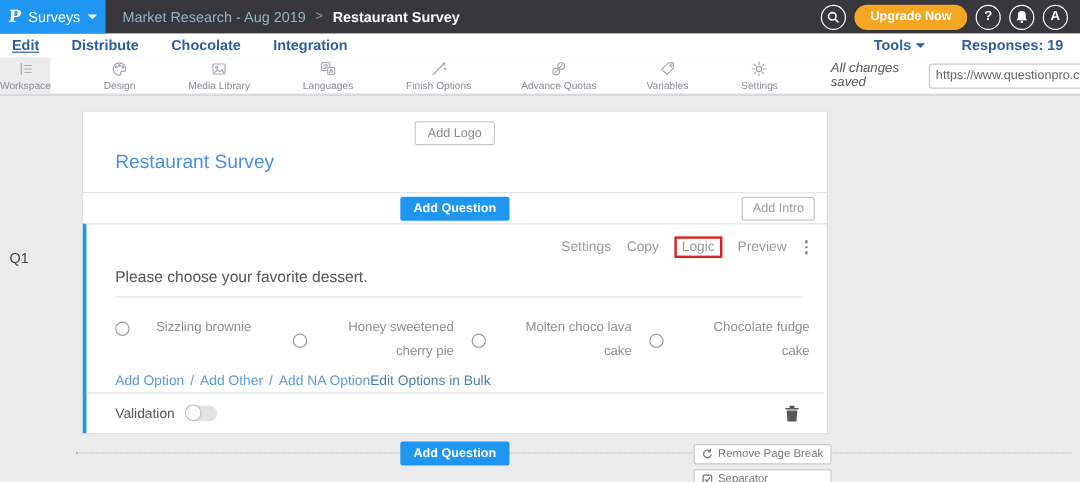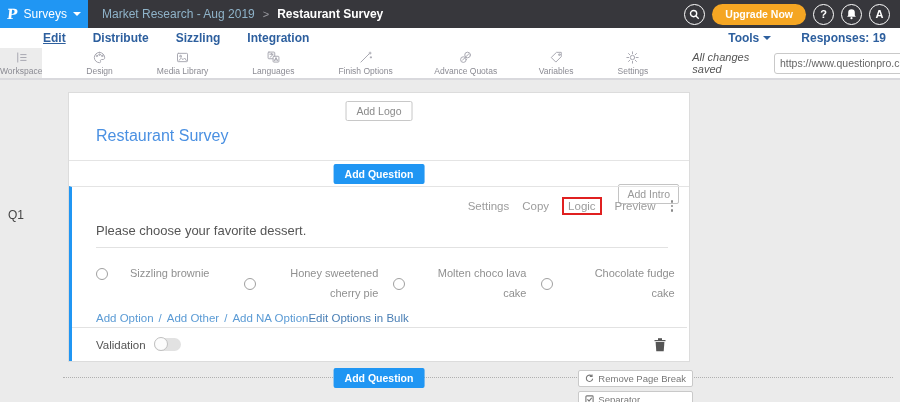--- a/index.html
+++ b/index.html
@@ -16,21 +16,21 @@
   .breadcrumb { margin-left:14px; font-size:12px; display:flex; gap:8px; align-items:center; }
   .bc-parent { color:#8fb3c9; }
   .bc-sep { color:#9a9aa0; font-size:11px; }
   .bc-current { color:#fff; font-weight:600; }
   .topbar-right { margin-left:auto; margin-right:10px; display:flex; align-items:center; gap:7px; }
   .circle-btn { width:21px; height:21px; border:1.5px solid #fff; border-radius:50%; display:flex; align-items:center; justify-content:center; color:#fff; font-size:11px; font-weight:bold; cursor:pointer; }
   .upgrade-btn { background:#f5a623; color:#fff; font-size:10.5px; font-weight:bold; height:21px; border-radius:11px; padding:0 13px; display:flex; align-items:center; cursor:pointer; border:none; }
 
   
   .menubar { height:20px; background:#fff; display:flex; align-items:center; padding:0 14px 0 10px; }
-  .menu-items { display:flex; gap:27px;margin-left:33px; }
+  .menu-items { display:flex; gap:27px; }
   .menu-item { font-size:12px; font-weight:600; color:#2d5f9e; cursor:pointer; }
   .menu-item.active { text-decoration:underline; }
   .menubar-right { margin-left:auto; display:flex; gap:30px; align-items:center; }
   .tools-item { font-size:12px; font-weight:600; color:#2d5f9e; display:flex; align-items:center; gap:4px; cursor:pointer; }
   .tools-item .caret { border-top-color:#2d5f9e; }
   .responses { font-size:12px; font-weight:600; color:#2d5f9e; }
 
   
   .ribbon { height:32px; background:#fff; border-bottom:2px solid #d9d9dd; display:flex; align-items:stretch;gap:44px; }
   .ribbon-item { width:58px; display:flex; flex-direction:column; align-items:center; justify-content:center; gap:1px; cursor:pointer; }
@@ -49,21 +49,21 @@
   
   .canvas { position:relative; height:320px; background:#ebebeb; }
   .q-id { position:absolute; left:8px; top:128px; font-size:12px; color:#444; }
 
   .card { position:absolute; left:68px; top:12px; width:622px; height:270px; background:#fff; border:1px solid #dcdcdc; }
   .title-section { height:67px; position:relative; }
   .add-logo-btn { position:absolute; left:50%; transform:translateX(-50%); top:8px; background:#fff; border:1px solid #c8c8c8; border-radius:2px; font-size:10.5px; color:#8a8a8a; padding:3px 10px; cursor:pointer; }
   .survey-title { position:absolute; left:27px; top:34px; font-size:16px; color:#4a90e2; cursor:text; }
   .addq-row { height:26px; border-top:1px solid #e4e4e4; position:relative; }
   .btn-add-question { position:absolute; left:50%; transform:translateX(-50%); top:3px; background:#2096f3; border:none; color:#fff; font-size:10.5px; font-weight:bold; padding:4px 11px; border-radius:2px; cursor:pointer; }
-  .btn-add-intro { position:absolute; right:10px; top:3px; background:#fff; border:1px solid #c4c4c4; color:#999; font-size:10.5px; padding:3px 8px; border-radius:2px; cursor:pointer;margin-top:20px; }
+  .btn-add-intro { position:absolute; right:10px; top:3px; background:#fff; border:1px solid #c4c4c4; color:#999; font-size:10.5px; padding:3px 8px; border-radius:2px; cursor:pointer; }
 
   .question-block { height:175px; border-top:1px solid #e4e4e4; border-left:3px solid #2096f3; position:relative; }
   .q-toolbar { position:absolute; right:14px; top:10px; display:flex; align-items:center; gap:13px; font-size:11.5px; color:#9c9c9c; }
   .q-tool { cursor:pointer; }
   .q-tool.logic { border:2px solid #e02020; padding:1px 4px; }
   .kebab { display:flex; flex-direction:column; gap:2px; padding:2px; cursor:pointer; }
   .kebab i { width:2.5px; height:2.5px; border-radius:50%; background:#8a8a8a; }
   .q-text { margin:36px 21px 0 24px; font-size:13px; color:#555; padding-bottom:9px; border-bottom:1px solid #e2e2e2; cursor:text; }
   .options-row { display:flex; align-items:flex-start; margin:16px 0 0 24px; }
   .option { width:151px; display:flex; align-items:center; gap:22px; cursor:pointer;text-align:right; }
@@ -121,21 +121,21 @@
           </svg>
       </span>
       <span class="circle-btn">A</span>
     </div>
   </div>
 
   <div class="menubar">
     <div class="menu-items">
       <span class="menu-item active">Edit</span>
       <span class="menu-item">Distribute</span>
-      <span class="menu-item">Sizzling</span>
+      <span class="menu-item">Chocolate</span>
       <span class="menu-item">Integration</span>
     </div>
     <div class="menubar-right">
       <span class="tools-item">
         <span>Tools</span>
         <span class="caret"></span>
       </span>
       <span class="responses">Responses: 19</span>
     </div>
   </div>

